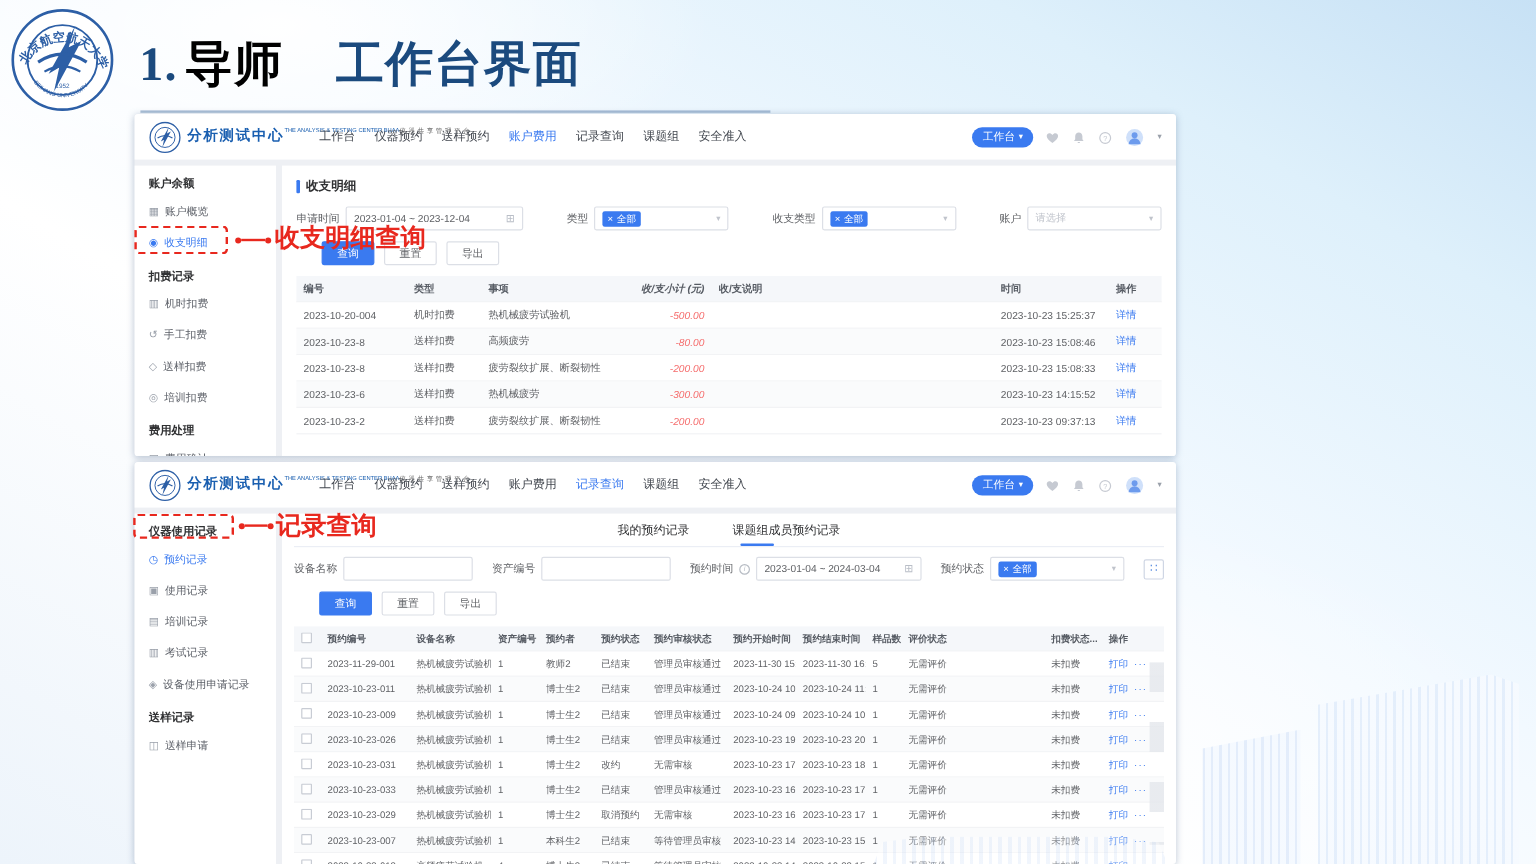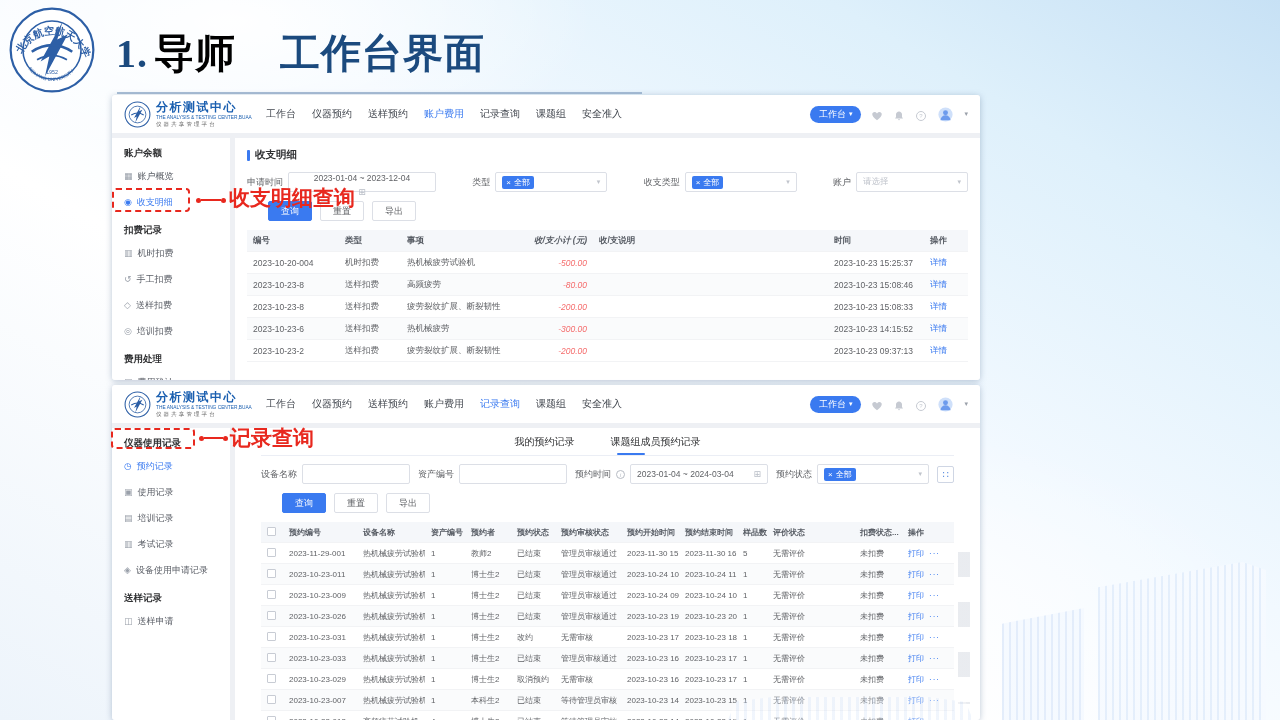--- a/index.html
+++ b/index.html
@@ -36,21 +36,21 @@
   .title-rule { left:117px; top:92px; width:525px; height:2px; background:#8fa9c8; opacity:.75; z-index:2; }
 
   
   .shot { position:absolute; left:112px; width:868px; background:#eef0f4; border-radius:3px;
     box-shadow:0 1px 6px rgba(90,115,150,.4); overflow:hidden; z-index:2; }
   .shot1 { top:95px; height:285px; }
   .shot2 { top:385px; height:335px; }
   .shot-header { height:38px; background:#fff; display:flex; align-items:center; padding:0 12px; }
   .brand { display:flex; align-items:center; gap:5px; width:128px; flex-shrink:0; cursor:pointer; }
   .seal-mini { width:27px; height:27px; flex-shrink:0; }
-  .brand-col { display:flex; flex-direction:column; line-height:1.15; }
+  .brand-col { display:flex; line-height:1.15; }
   .brand-name { font-size:12px; font-weight:bold; color:#1a5fb0; letter-spacing:1.5px; white-space:nowrap; }
   .brand-sub  { font-size:4.8px; color:#1a5fb0; white-space:nowrap; }
   .brand-sub2 { font-size:5.5px; color:#666; letter-spacing:2.1px; white-space:nowrap; }
   .nav { display:flex; gap:16px; margin-left:14px; }
   .nav-item { font-size:10px; color:#42474f; cursor:pointer; white-space:nowrap; }
   .nav-item.active { color:#3a7af0; }
   .header-right { margin-left:auto; display:flex; align-items:center; gap:10px; }
   .pill { background:#3a7af0; color:#fff; font-size:9px; height:17px; border-radius:9px;
     display:inline-flex; align-items:center; gap:3px; padding:0 9px; cursor:pointer; white-space:nowrap; }
   .pill-caret { font-size:7px; }
@@ -59,32 +59,32 @@
   .av-caret { font-size:7px; color:#9aa0aa; cursor:pointer; }
 
   .shot-body { display:flex; gap:5px; padding-top:5px; height:calc(100% - 38px); }
   .sidebar { width:118px; background:#fff; flex-shrink:0; }
   .sb-header { font-size:9.5px; font-weight:bold; color:#303133; padding:9px 12px 3px; white-space:nowrap; }
   .sb-item { font-size:9px; color:#5a5e66; padding:6.5px 12px; display:flex; align-items:center; gap:5px; cursor:pointer; white-space:nowrap; }
   .sb-item.active { color:#3a7af0; }
   .sb-icon { font-size:9px; color:#9aa0aa; }
   .sb-item.active .sb-icon { color:#3a7af0; }
   .main { flex:1; background:#fff; padding:8px 12px; overflow:hidden; }
-  .main2 { padding:0 26px; }
+  .main2 { padding:0 10px; }
 
   .page-title-row { display:flex; align-items:center; gap:5px; margin:2px 0 10px; }
   .title-bar { width:3px; height:11px; background:#3a7af0; border-radius:1px; }
   .page-title { font-size:10.5px; font-weight:bold; color:#303133; }
 
   .filters { display:flex; align-items:center; justify-content:space-between; margin-bottom:9px; }
   .fgroup { display:flex; align-items:center; gap:5px; }
   .flabel { font-size:9px; color:#606266; white-space:nowrap; }
   .fctrl { height:20px; border:1px solid #dcdfe6; border-radius:2px; background:#fff;
     display:inline-flex; align-items:center; font-size:8.5px; color:#606266; padding:0 6px; gap:4px; cursor:pointer; }
-  .fctrl.date1 { width:148px; justify-content:space-between;flex-direction:column; }
+  .fctrl.date1 { width:148px; justify-content:space-between; }
   .fctrl.date2 { width:138px; justify-content:space-between; }
   .fctrl.sel { width:112px; justify-content:space-between; }
   .cal { color:#b9bec7; font-size:9px; }
   .caret { color:#c0c4cc; font-size:7px; }
   .tag { background:#3a7af0; color:#fff; font-size:8px; border-radius:2px; padding:1px 4px; display:inline-flex; gap:3px; align-items:center; }
   .tag-x { font-size:8px; }
   .placeholder { color:#c0c4cc; }
   .finput { width:108px; height:20px; border:1px solid #dcdfe6; border-radius:2px; background:#fff; }
   .info-i { width:9px; height:9px; border:1px solid #b7bcc4; border-radius:50%; color:#b7bcc4;
     font-size:6px; line-height:8px; text-align:center; display:inline-block; font-style:italic; }

